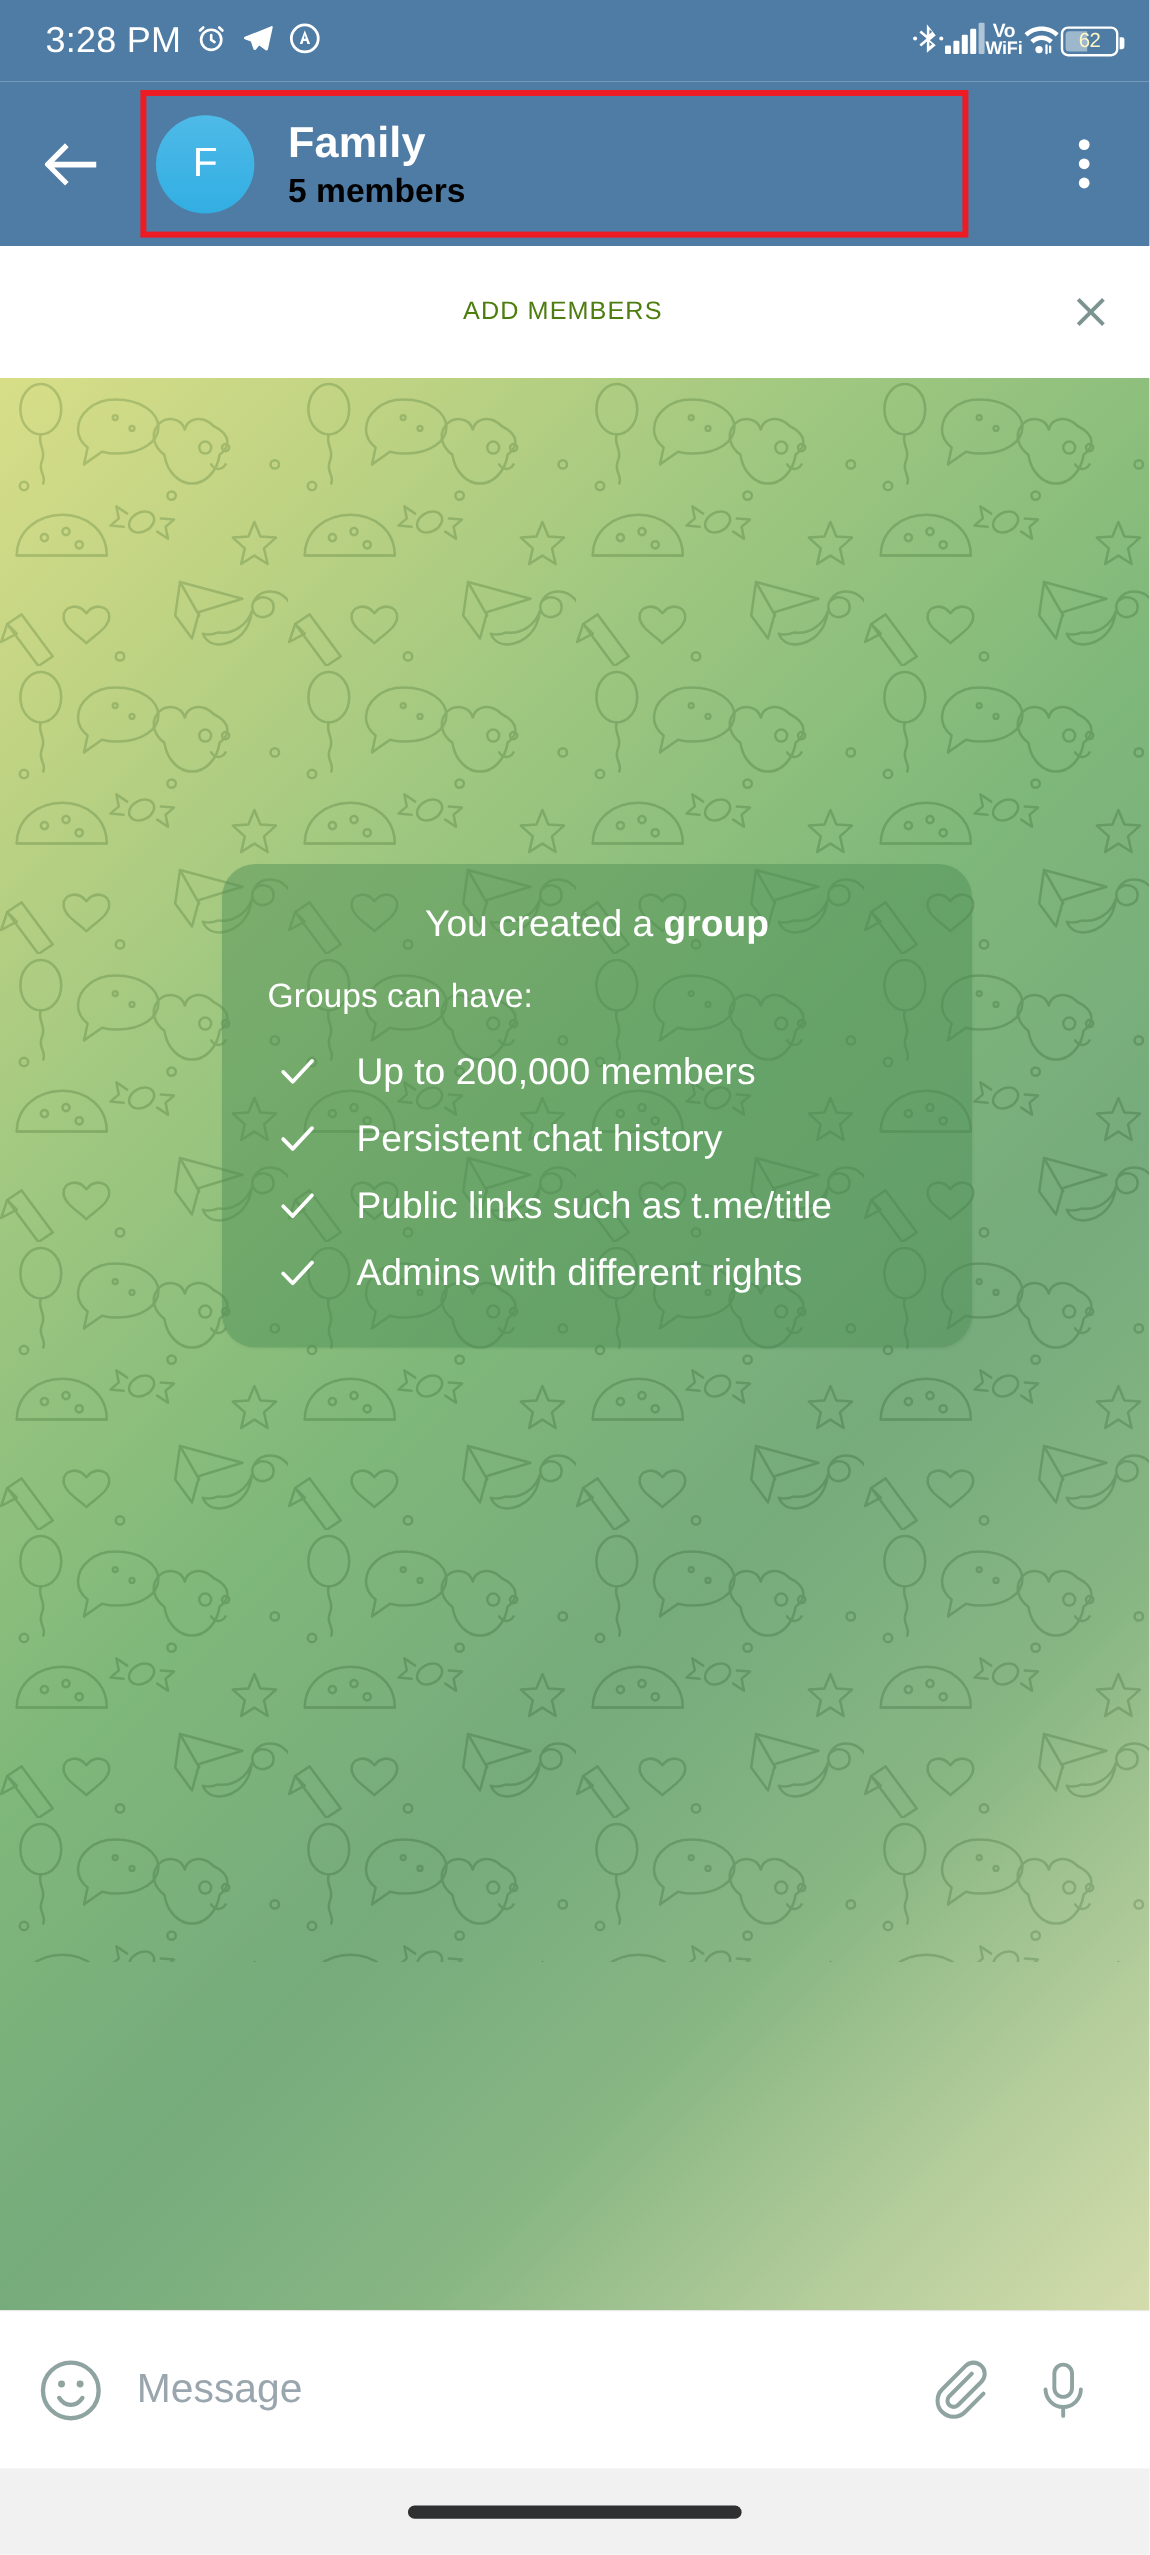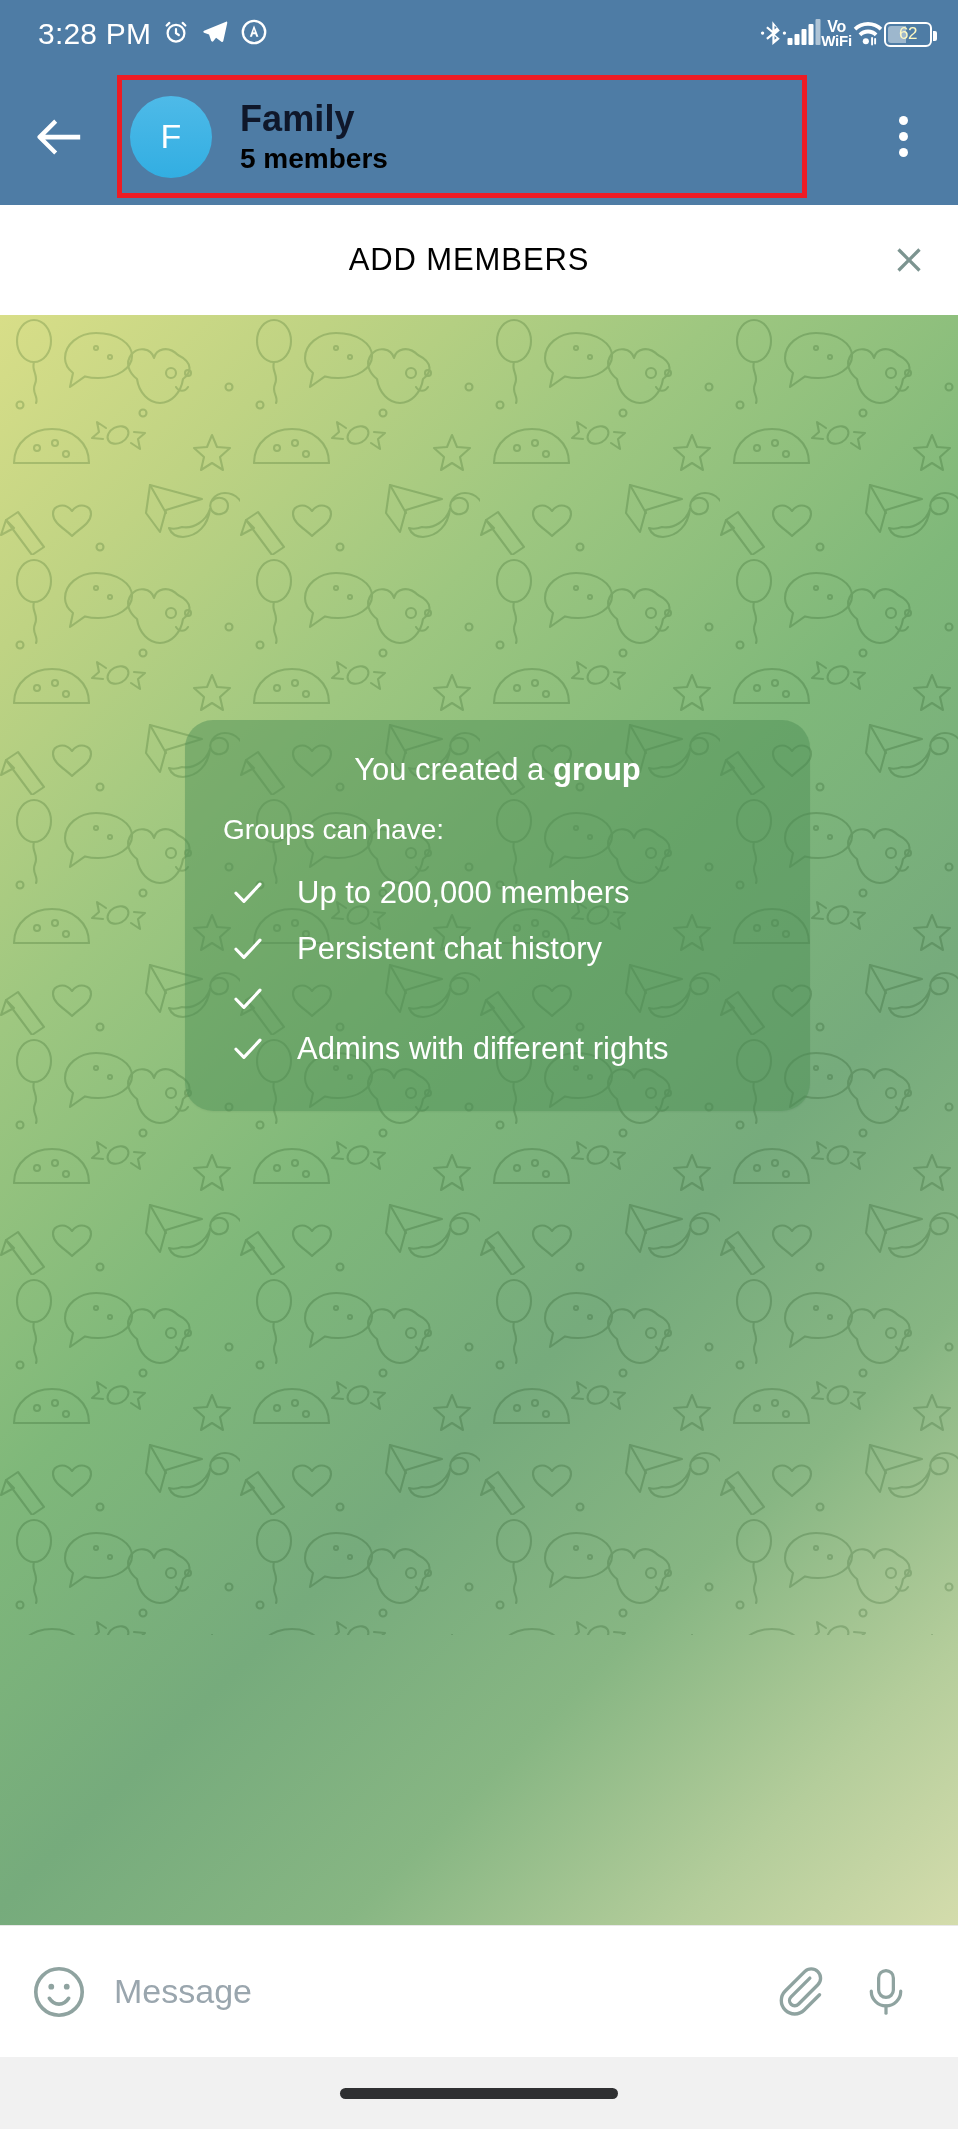--- a/index.html
+++ b/index.html
@@ -74,38 +74,38 @@
     cursor: pointer;
   }
   .avatar {
     width: 82px; height: 82px; border-radius: 50%;
     background: linear-gradient(180deg, #4ebae8 0%, #32aee2 100%);
     display: flex; align-items: center; justify-content: center;
     color: #ffffff; font-size: 34px; font-weight: 400;
     flex: 0 0 82px;
   }
   .titles { margin-left: 28px; display: flex; flex-direction: column; gap: 3px; }
-  .chat-title { color: #0f172a; font-size: 36px; font-weight: 700; letter-spacing: .1px; line-height: 1.15; }
+  .chat-title { color: #ffffff; font-size: 36px; font-weight: 700; letter-spacing: .1px; line-height: 1.15; }
   .chat-sub { color: #000000; font-size: 28px; font-weight: 700; line-height: 1.15; }
   .menu-btn {
     width: 110px; height: 137px;
     display: flex; flex-direction: column; align-items: center; justify-content: center;
     gap: 7px; cursor: pointer;
   }
   .menu-btn i { display: block; width: 9px; height: 9px; border-radius: 50%; background: #fff; }
 
   
   .addbar {
     height: 110px; flex: 0 0 110px;
     background: #ffffff;
     display: flex; align-items: center; position: relative;
   }
   .addbar-label {
     flex: 1 1 auto; text-align: center;
-    color: #000000; font-size: 31px; font-weight: 500;
+    color: #4d7c0f; font-size: 21px; font-weight: 500;
     letter-spacing: .9px; cursor: pointer;
     padding-left: 78px;
   }
   .addbar-close {
     width: 98px; height: 110px; flex: 0 0 98px;
     display: flex; align-items: center; justify-content: center;
     cursor: pointer;
   }
 
   
@@ -360,20 +360,21 @@
             </svg>
         </span>
         <span>Persistent chat history</span>
       </div>
       <div class="feat">
         <span class="chk">
           <svg width="30" height="24" viewBox="0 0 24 20">
               <path d="M2 10.2 8.6 17 22 2.6" fill="none" stroke="#fff" stroke-width="2.6" stroke-linecap="round" stroke-linejoin="round"></path>
             </svg>
         </span>
+        <span>Public links such as t.me/title</span>
       </div>
       <div class="feat">
         <span class="chk">
           <svg width="30" height="24" viewBox="0 0 24 20">
               <path d="M2 10.2 8.6 17 22 2.6" fill="none" stroke="#fff" stroke-width="2.6" stroke-linecap="round" stroke-linejoin="round"></path>
             </svg>
         </span>
         <span>Admins with different rights</span>
       </div>
     </div>

